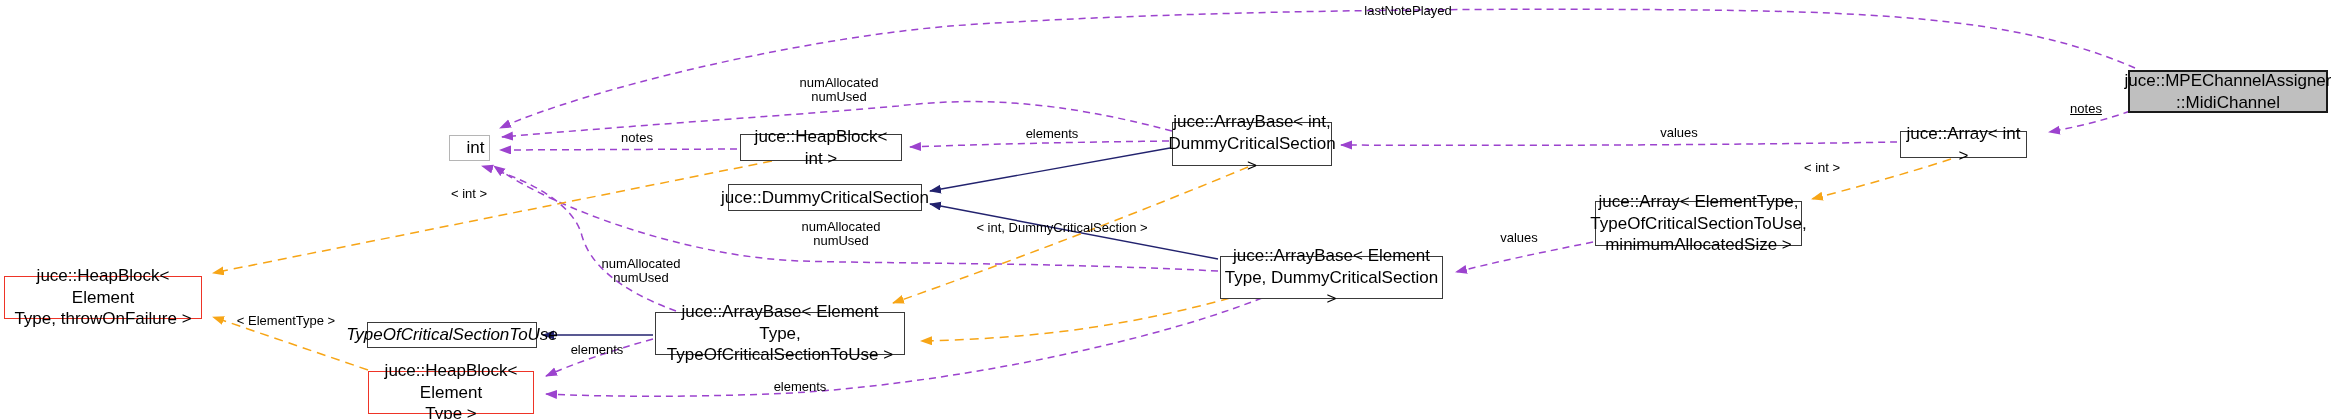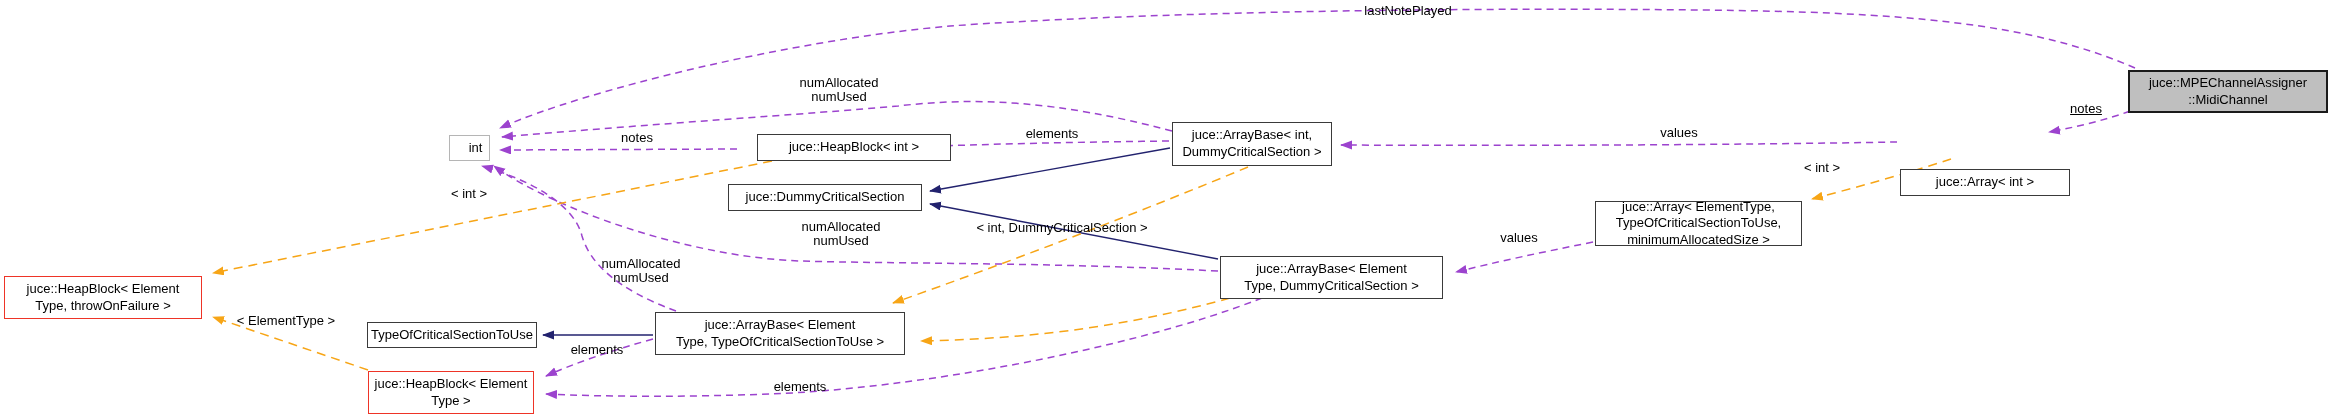--- a/index.html
+++ b/index.html
@@ -14,21 +14,21 @@
     background:var(--background);
     font-family:"Liberation Sans","DejaVu Sans",sans-serif;
     color:var(--text);
   }
   #edges{position:absolute;left:0;top:0;width:2331px;height:419px;z-index:1;}
   .node{
     position:absolute; z-index:2; box-sizing:border-box;
     background:var(--node-fill); border:1px solid var(--node-border);
     display:flex; align-items:center; justify-content:center;
     text-align:center; white-space:pre-line;
-    font-size:13px; line-height:1.28; padding:1px 3px;
+    font-size:17px; line-height:1.28; padding:1px 3px;
   }
   .node.gray-border{border-color:var(--node-border-gray);}
   .node.red-border{border-color:var(--node-border-red);}
   .node.focal{background:var(--node-fill-focal); border-width:2px; border-color:#1a1a1a;}
   .elabel{
     position:absolute; z-index:3; transform:translateX(-50%);
     text-align:center; white-space:pre-line; font-size:13px; line-height:1.1;
   }
 </style>
 </head>
@@ -73,43 +73,43 @@
       <path d="M 772 161 L 213 273" marker-end="url(#arrow-template)"></path>
       <path d="M 368 370 L 213 317" marker-end="url(#arrow-template)"></path>
       <path d="M 1248 167 C 1150 208, 1010 262, 893 303" marker-end="url(#arrow-template)"></path>
       <path d="M 1230 298 C 1115 330, 1015 339, 921 341" marker-end="url(#arrow-template)"></path>
       <path d="M 1951 159 C 1908 173, 1858 187, 1812 199" marker-end="url(#arrow-template)"></path>
     </g>
   </svg>
 
   <div class="node gray-border" style="left:449px;top:135px;width:41px;height:26px;padding-left:15px;">int</div>
 
-  <div class="node" style="left:740px;top:134px;width:194px;height:27px;margin-left:17px;">juce::HeapBlock&lt; int &gt;</div>
+  <div class="node" style="left:740px;top:134px;width:162px;height:27px;">juce::HeapBlock&lt; int &gt;</div>
 
   <div class="node" style="left:1172px;top:122px;width:160px;height:44px;">juce::ArrayBase&lt; int,
 DummyCriticalSection &gt;</div>
 
   <div class="node" style="left:728px;top:184px;width:194px;height:27px;">juce::DummyCriticalSection</div>
 
-  <div class="node" style="left:1900px;top:131px;width:170px;height:27px;margin-top:38px;">juce::Array&lt; int &gt;</div>
+  <div class="node" style="left:1900px;top:131px;width:127px;height:27px;">juce::Array&lt; int &gt;</div>
 
   <div class="node focal" style="left:2128px;top:70px;width:200px;height:43px;">juce::MPEChannelAssigner
 ::MidiChannel</div>
 
   <div class="node" style="left:1595px;top:201px;width:207px;height:45px;">juce::Array&lt; ElementType,
 TypeOfCriticalSectionToUse,
 minimumAllocatedSize &gt;</div>
 
   <div class="node" style="left:1220px;top:256px;width:223px;height:43px;">juce::ArrayBase&lt; Element
 Type, DummyCriticalSection &gt;</div>
 
   <div class="node red-border" style="left:4px;top:276px;width:198px;height:43px;">juce::HeapBlock&lt; Element
 Type, throwOnFailure &gt;</div>
 
-  <div class="node" style="left:367px;top:322px;width:170px;height:26px;">TypeOfCriticalSectionToUse</div>
+  <div class="node" style="left:367px;top:322px;width:170px;height:26px;font-style:italic;">TypeOfCriticalSectionToUse</div>
 
   <div class="node" style="left:655px;top:312px;width:250px;height:43px;">juce::ArrayBase&lt; Element
 Type, TypeOfCriticalSectionToUse &gt;</div>
 
   <div class="node red-border" style="left:368px;top:371px;width:166px;height:43px;">juce::HeapBlock&lt; Element
 Type &gt;</div>
 
   <div class="elabel" style="left:1408px;top:4px;">lastNotePlayed</div>
 
   <div class="elabel" style="left:839px;top:76px;">numAllocated

